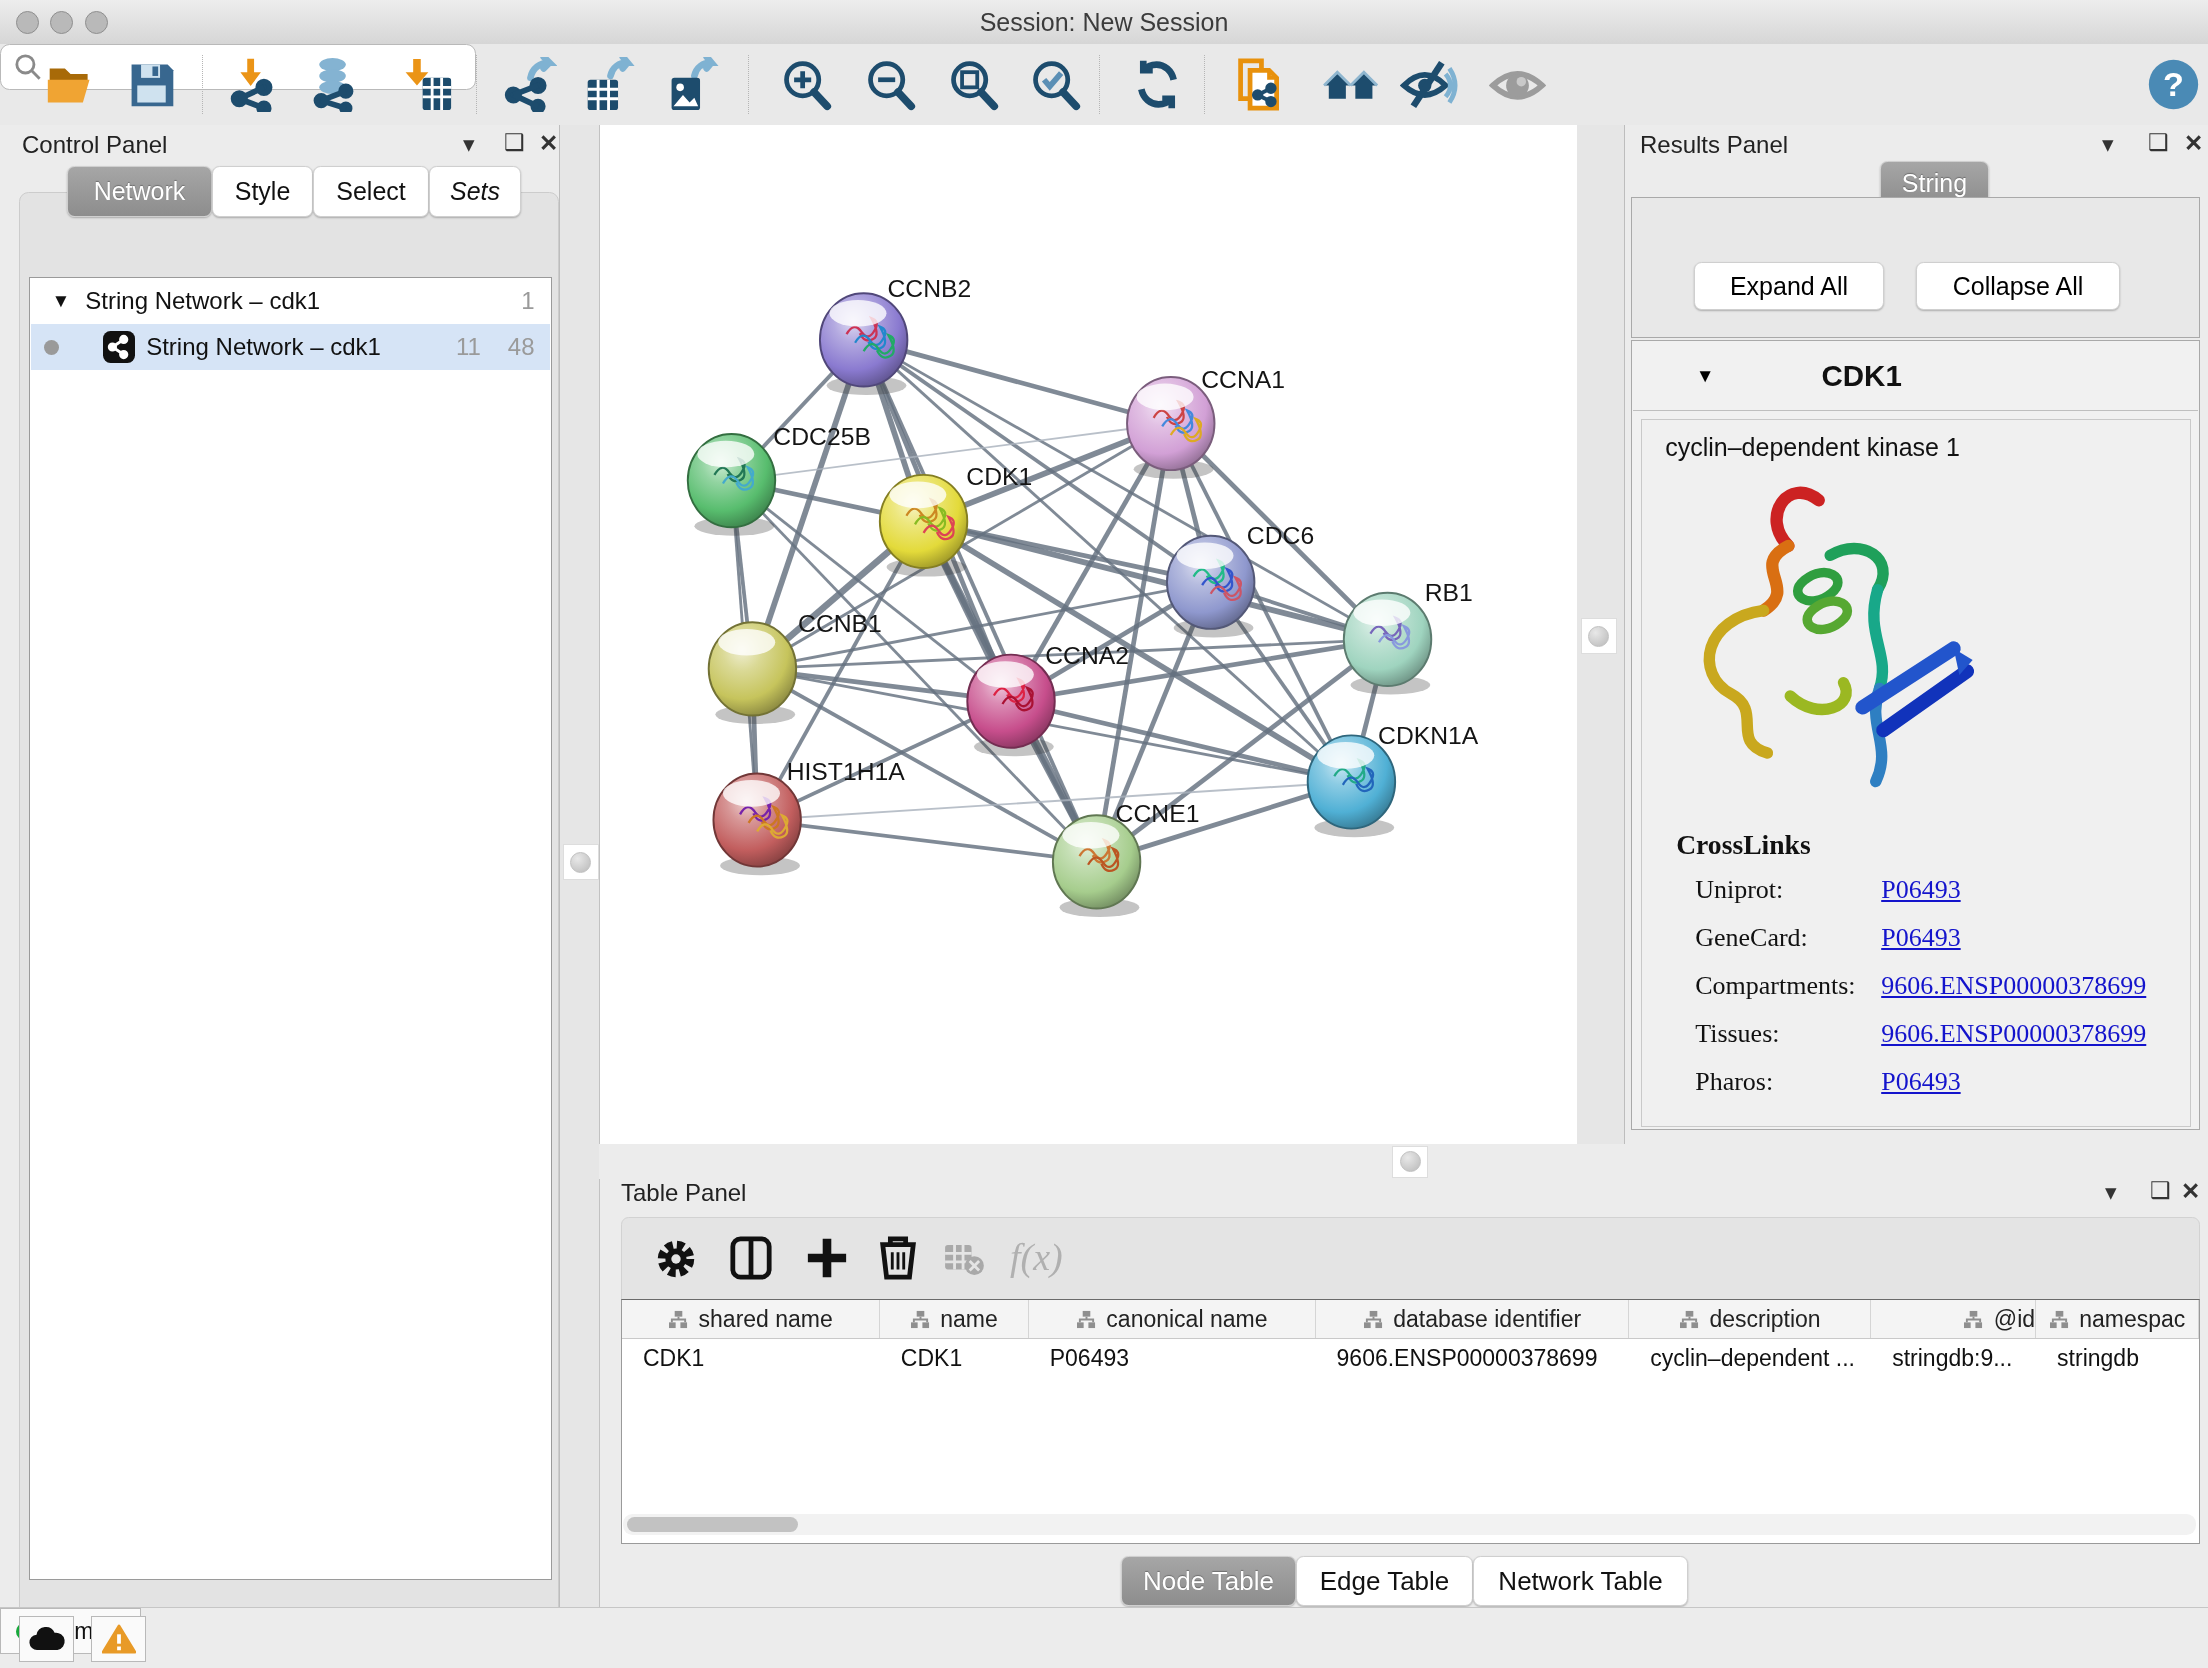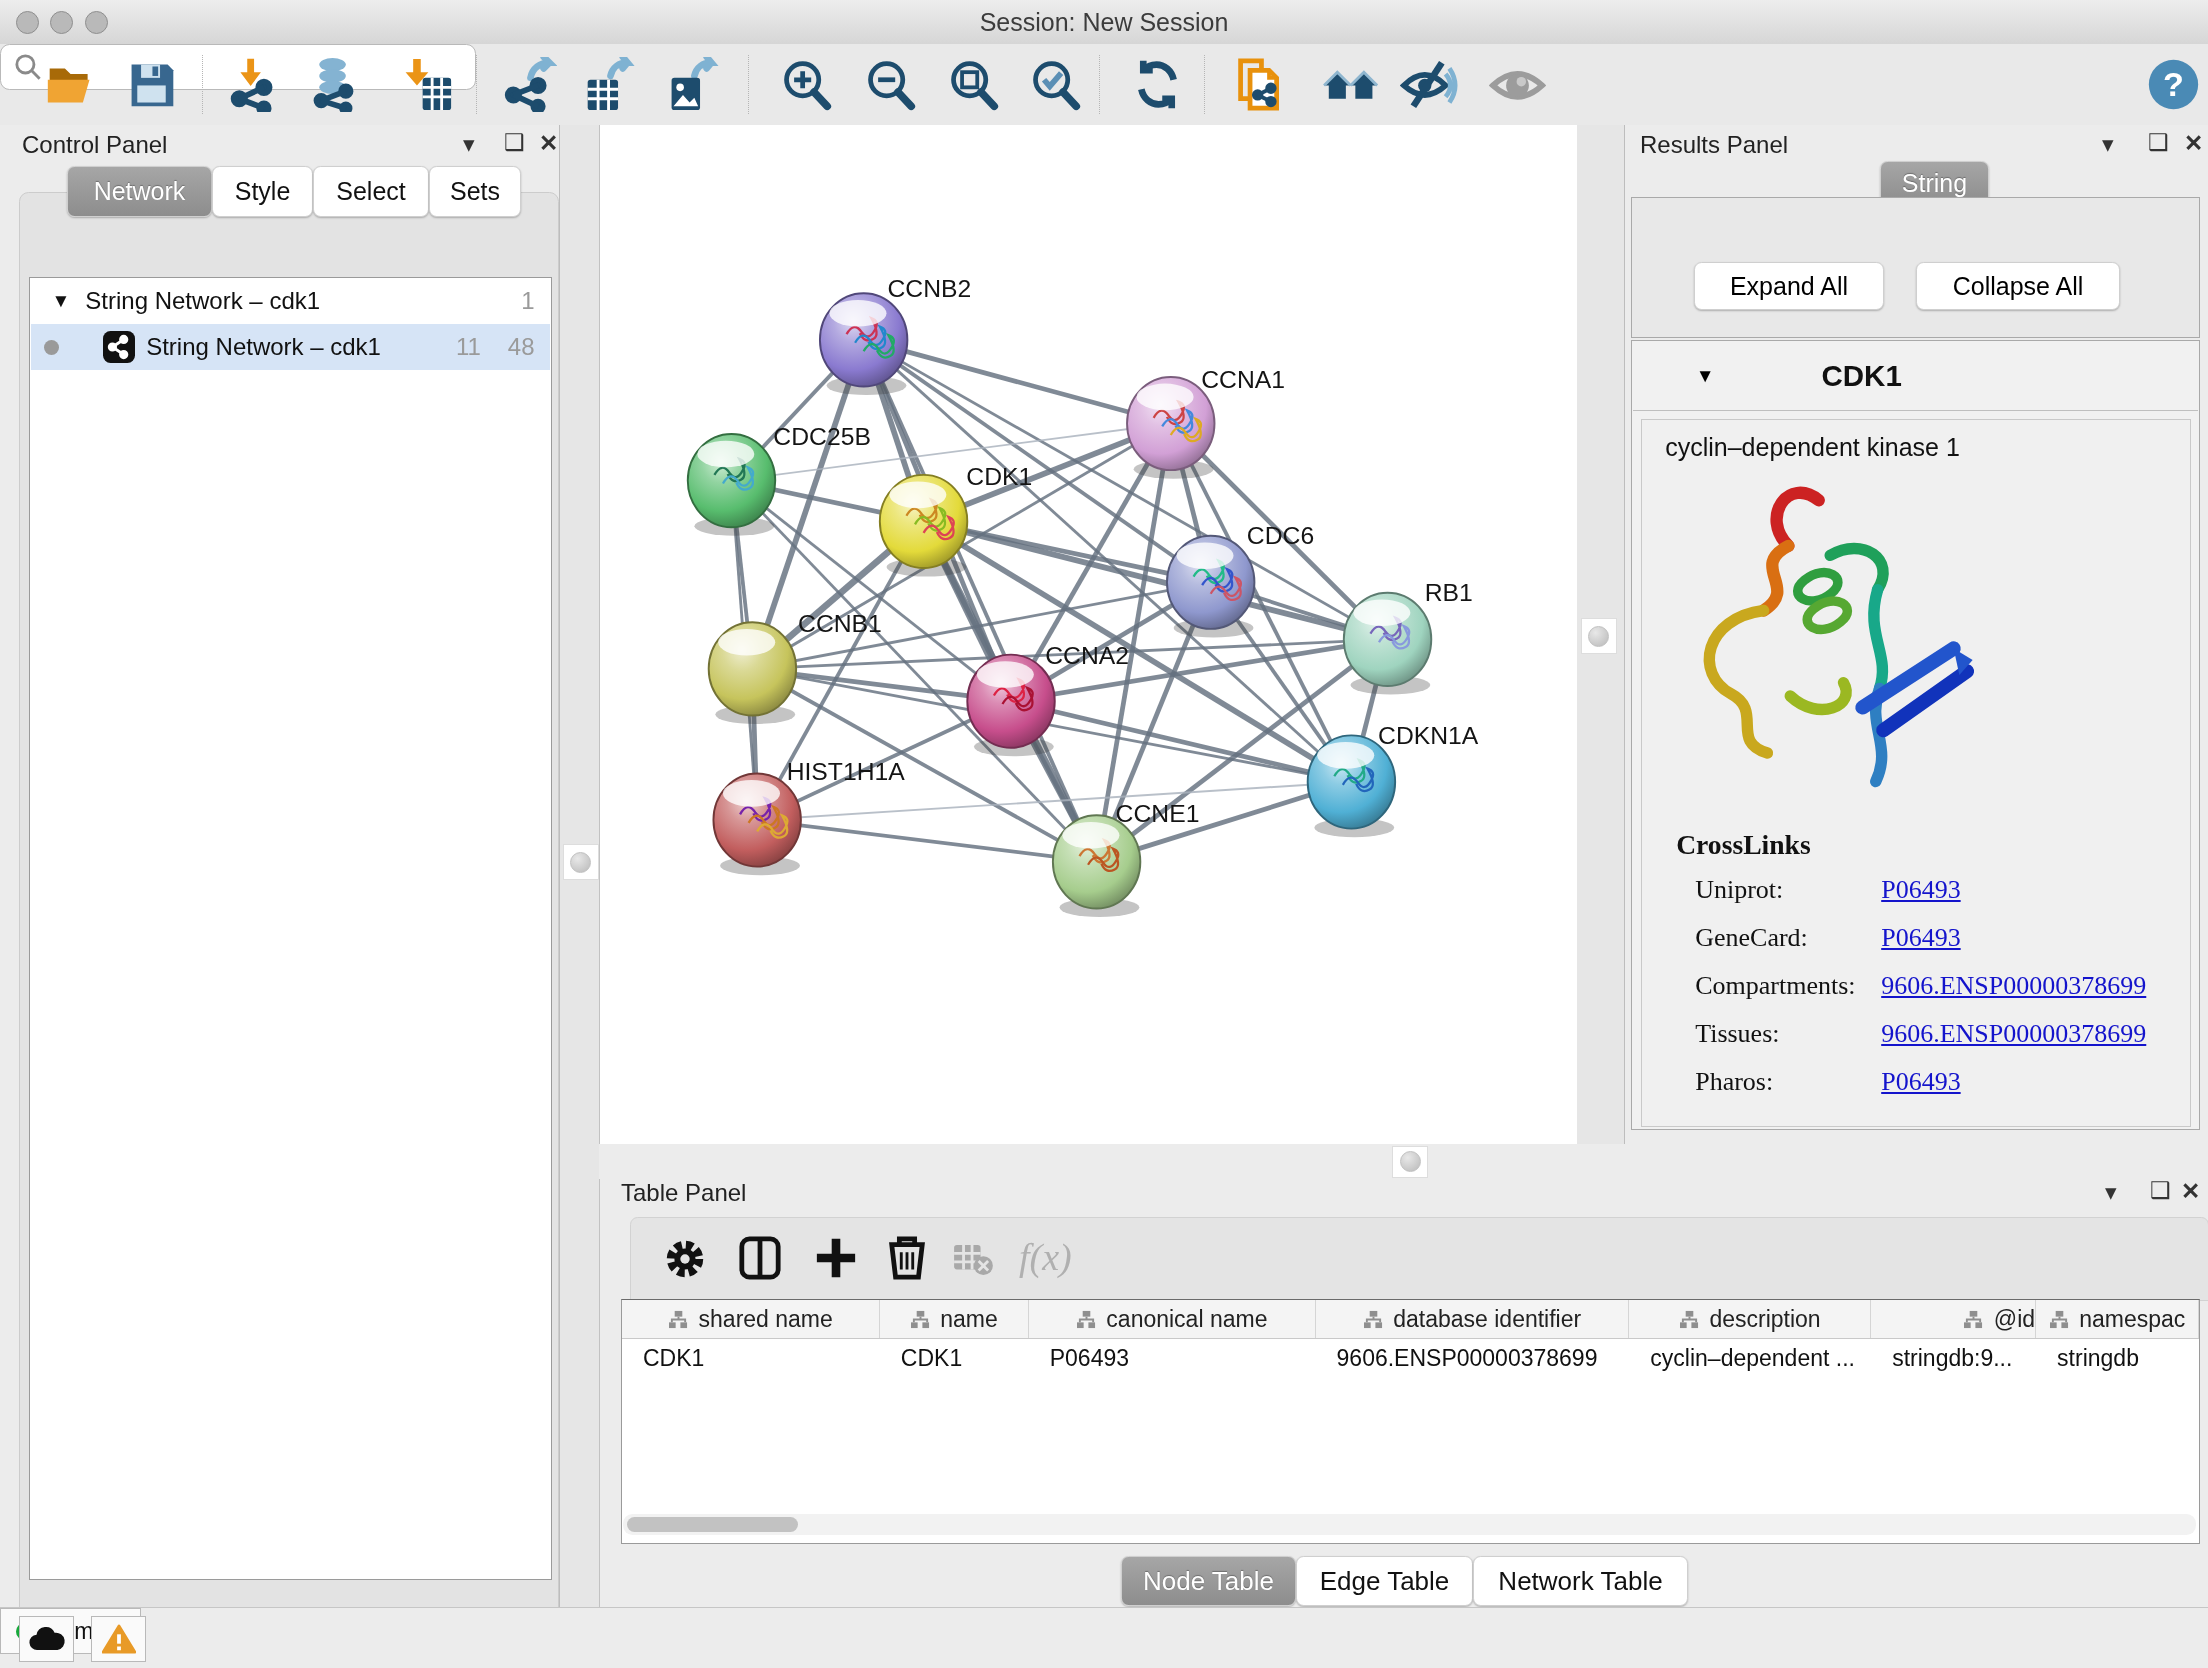--- a/index.html
+++ b/index.html
@@ -55,21 +55,21 @@
   #rp-gene-hd{left:1px;top:1px;width:565px;height:68px;border-bottom:1px solid #bfbfbf;display:flex;align-items:center;}
   #rp-gene-name{font-size:29.5px;font-weight:bold;color:#111;margin-left:107px;}
   #rp-content{left:9.5px;top:70px;width:548px;height:706px;background:#f0f0f0;border:1px solid #c9c9c9;margin-top:8px;}
   #rp-desc{left:23px;top:13.3px;font-size:25px;color:#111;}
   #crosslinks-title{left:34px;top:409px;font-family:"Liberation Serif",serif;font-weight:bold;font-size:27.6px;color:#111;}
   .cl-row{left:53px;width:476px;height:48px;font-family:"Liberation Serif",serif;font-size:26px;color:#111;display:flex;}
   .cl-row .cl-label{width:186px;}
   .cl-row a{color:#1414cc;text-decoration:underline;}
   
   #table-panel{left:599px;top:1179px;width:1609px;height:428px;background:#ececec;border-left:1px solid #c2c2c2;}
-  #tp-toolbar{left:30px;top:38px;width:1577px;height:82px;background:#e4e4e4;border:1px solid #d2d2d2;border-radius:7.6px 7.6px 0 0;}
+  #tp-toolbar{left:21px;top:38px;width:1577px;height:82px;background:#e4e4e4;border:1px solid #d2d2d2;border-radius:7.6px 7.6px 0 0;}
   #tp-table{left:21px;top:120px;width:1577px;height:243px;background:#fff;border:1px solid #9a9a9a;border-top:1.9px solid #6a6a6a;}
   #tp-header{left:0;top:0;width:1577px;height:38px;background:#f4f4f4;border-bottom:1px solid #c9c9c9;display:flex;}
   .th{display:flex;align-items:center;justify-content:center;gap:9.5px;font-size:23px;color:#222;
     border-right:1px solid #d5d5d5;box-sizing:border-box;height:38px;}
   #tp-row{left:0;top:38px;width:1577px;height:38px;display:flex;}
   .td{font-size:23px;color:#111;padding-left:21px;box-sizing:border-box;display:flex;align-items:center;height:38px;}
   #tp-hscroll{left:23px;top:335px;width:1573px;height:21px;background:#f2f2f2;border-radius:9.5px;}
   #tp-hthumb{left:3.8px;top:2.9px;width:171px;height:15px;background:#c2c2c2;border-radius:7.6px;cursor:pointer;}
   #tp-tabs{left:0px;top:377px;width:1609px;height:49px;display:flex;justify-content:center;}
   
@@ -268,21 +268,21 @@
 <div id="control-panel" class="abs">
   <div class="abs panel-title" style="left:22px;top:5.7px">Control Panel</div>
   <div class="abs win-ctl" style="left:463px;top:5.7px">▾</div>
   <div class="abs win-ctl" style="left:504px;top:3.8px">❑</div>
   <div class="abs win-ctl" style="left:539px;top:4.8px;font-weight:bold">✕</div>
   <div id="cp-box" class="abs"></div>
   <div class="abs" id="cp-tabs" style="left:67px;top:41px;display:flex;">
       <div class="tabbtn sel" style="width: 143px;">Network</div>
       <div class="tabbtn" style="width: 99px;">Style</div>
       <div class="tabbtn" style="width: 114px;">Select</div>
-      <div class="tabbtn" style="width: 90px;">Sets</div>
+      <div class="tabbtn" style="width: 90px; font-style: italic;">Sets</div>
     </div>
   <div id="cp-tree" class="abs">
     <div id="tree-row-net" class="tree-row abs">
       <span style="margin-left:21px;font-size:19px">▼</span>
       <span style="margin-left:15px">String Network – cdk1</span>
       <span class="cnt" style="margin-left:auto;margin-right:15px">1</span>
     </div>
     <div id="tree-row-view" class="tree-row abs">
       <span style="margin-left:13.3px;width:15px;height:15px;border-radius:50%;background:#9a9a9a"></span>
       <span style="margin-left:44px">

